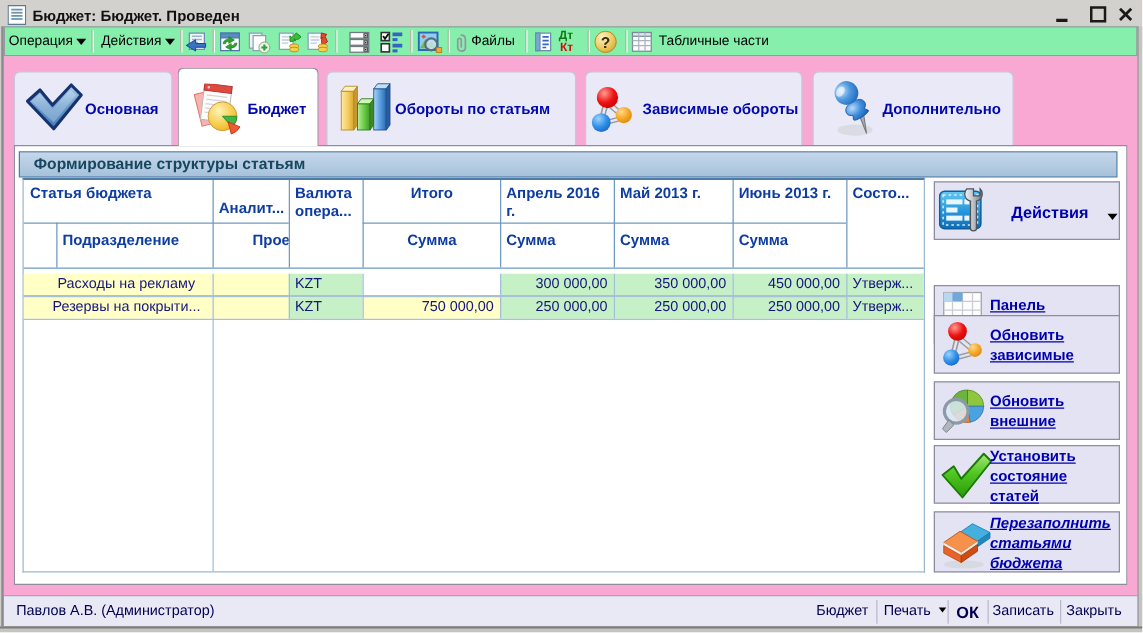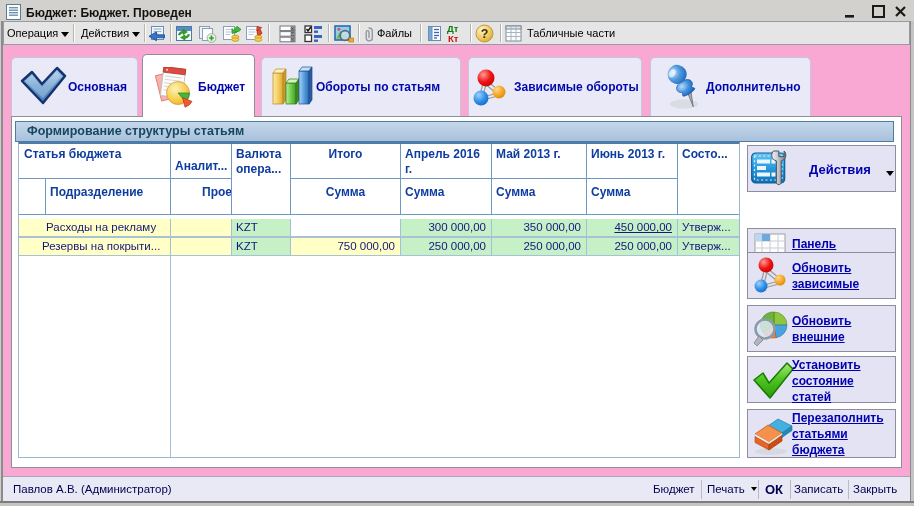--- a/index.html
+++ b/index.html
@@ -3,21 +3,21 @@
 <meta charset="utf-8">
 <style>
 * { margin:0; padding:0; box-sizing:border-box; }
 body { font-family:"Liberation Sans", sans-serif; }
 .win { position:relative; width:914px; height:506px; background:#d3d1ce; overflow:hidden; }
 .abs { position:absolute; }
 
 .title { left:4px; top:2px; width:906px; height:20px; }
 .title-txt { left:22px; top:4px; font-size:12px; font-weight:bold; color:#111; }
 
-.toolbar { left:3px; top:21px; width:907px; height:24px; background:#e5e5e5; border:1px solid #9999a4; }
+.toolbar { left:3px; top:21px; width:907px; height:24px; background:#86efac; border:1px solid #9999a4; }
 .tb-item { position:absolute; top:0; height:22px; line-height:22px; font-size:11px; color:#000; }
 .tb-sep { position:absolute; top:2px; width:2px; height:18px; border-left:1px solid #b8b4a8; border-right:1px solid #fdfdff; }
 .arr { display:inline-block; width:0; height:0; border:4px solid transparent; border-top:5px solid #000; vertical-align:middle; margin-left:2px; margin-top:4px; }
 
 .main { left:3px; top:45px; width:907px; height:431px; background:#f9a8d4; }
 
 .tab { position:absolute; top:12px; height:60px; background:#e9e9f7; border:1px solid #c6c6da; border-radius:5px 5px 0 0; }
 .tab.active { top:9px; height:63px; background:#fff; border:1px solid #8f8f9c; border-bottom:none; z-index:5; }
 .tab-label { position:absolute; font-size:12px; font-weight:bold; color:#0008ad; z-index:7; }
 
@@ -344,21 +344,21 @@
         <div class="vline" style="left:271px;top:0;height:70px;"></div>
         <div class="vline" style="left:381px;top:0;height:70px;"></div>
         <div class="vline" style="left:472px;top:0;height:70px;"></div>
         <div class="vline" style="left:567px;top:0;height:70px;"></div>
         <div class="vline" style="left:658px;top:0;height:70px;"></div>
 
         <div class="cell dcell yel" style="left:0;top:75px;width:212px;height:17px;padding-left:27px;">Расходы на рекламу</div>
         <div class="cell dcell grn" style="left:212px;top:75px;width:59px;height:17px;padding-left:5px;">KZT</div>
         <div class="cell dcell grn num" style="left:381px;top:75px;width:91px;height:17px;">300&nbsp;000,00</div>
         <div class="cell dcell grn num" style="left:472px;top:75px;width:95px;height:17px;">350&nbsp;000,00</div>
-        <div class="cell dcell grn num" style="left:567px;top:75px;width:91px;height:22px;text-decoration:underline;">450&nbsp;000,00</div>
+        <div class="cell dcell grn num" style="left:567px;top:75px;width:91px;height:22px;">450&nbsp;000,00</div>
         <div class="cell dcell grn" style="left:658px;top:75px;width:62px;height:17px;padding-left:5px;">Утверж...</div>
         <div class="hline" style="left:0;top:92px;width:720px;height:2px;background:#a9c1d8;"></div>
 
         <div class="cell dcell yel" style="left:0;top:94px;width:228px;height:17px;padding-left:23px;">Резервы на покрыти...</div>
         <div class="cell dcell grn" style="left:212px;top:94px;width:59px;height:17px;padding-left:5px;">KZT</div>
         <div class="cell dcell yel num" style="left:271px;top:94px;width:110px;height:17px;">750&nbsp;000,00</div>
         <div class="cell dcell grn num" style="left:381px;top:94px;width:91px;height:17px;">250&nbsp;000,00</div>
         <div class="cell dcell grn num" style="left:472px;top:94px;width:95px;height:17px;">250&nbsp;000,00</div>
         <div class="cell dcell grn num" style="left:567px;top:94px;width:91px;height:17px;">250&nbsp;000,00</div>
         <div class="cell dcell grn" style="left:658px;top:94px;width:62px;height:17px;padding-left:5px;">Утверж...</div>
@@ -470,21 +470,21 @@
               <linearGradient id="grch" x1="0" y1="0" x2="0" y2="1">
                 <stop offset="0" stop-color="#a8e87a"></stop>
                 <stop offset="0.45" stop-color="#4fc621"></stop>
                 <stop offset="1" stop-color="#2a9a0a"></stop>
               </linearGradient>
             </defs>
           <path d="M3 19 L12 12 L18 22 L36 2 L42 8 L19 37 L3 19 Z" fill="url(#grch)" stroke="#1a7a05" stroke-width="1.5" stroke-linejoin="round"></path>
         </svg>
         <div class="sbtn-txt" style="top:0px;">Установить<br>состояние<br>статей</div>
       </div>
-      <div class="sbtn" style="top:292px;height:49px;">
+      <div class="sbtn" style="top:292px;height:49px;font-style:italic;">
         <svg style="position:absolute;left:3px;top:5px" width="44" height="40" viewBox="0 0 44 40">
           <ellipse cx="20" cy="36.5" rx="16" ry="3.2" fill="#d2d6da" opacity="0.8"></ellipse>
           <path d="M14 13 L27 4 L41 11 L28 20 Z" fill="#45b0e0" stroke="#1a80b0" stroke-width="0.7"></path>
           <path d="M28 20 L41 11 L41 15.5 L28 24.5 Z" fill="#2388b8" stroke="#1a80b0" stroke-width="0.7"></path>
           <path d="M4 19 L17 10 L31 18 L18 27 Z" fill="#f5914a" stroke="#c05010" stroke-width="0.7"></path>
           <path d="M4 19 L18 27 L18 29.5 L4 21.5 Z" fill="#f8f0e8" stroke="#c8b8a8" stroke-width="0.4"></path>
           <path d="M18 27 L31 18 L31 20.5 L18 29.5 Z" fill="#efe4d8" stroke="#c8b8a8" stroke-width="0.4"></path>
           <path d="M4 21.5 L18 29.5 L18 35 L4 27.5 Z" fill="#e8632a" stroke="#c05010" stroke-width="0.7"></path>
           <path d="M18 29.5 L31 20.5 L31 26 L18 35 Z" fill="#cf4d12" stroke="#a03c08" stroke-width="0.7"></path>
         </svg>

